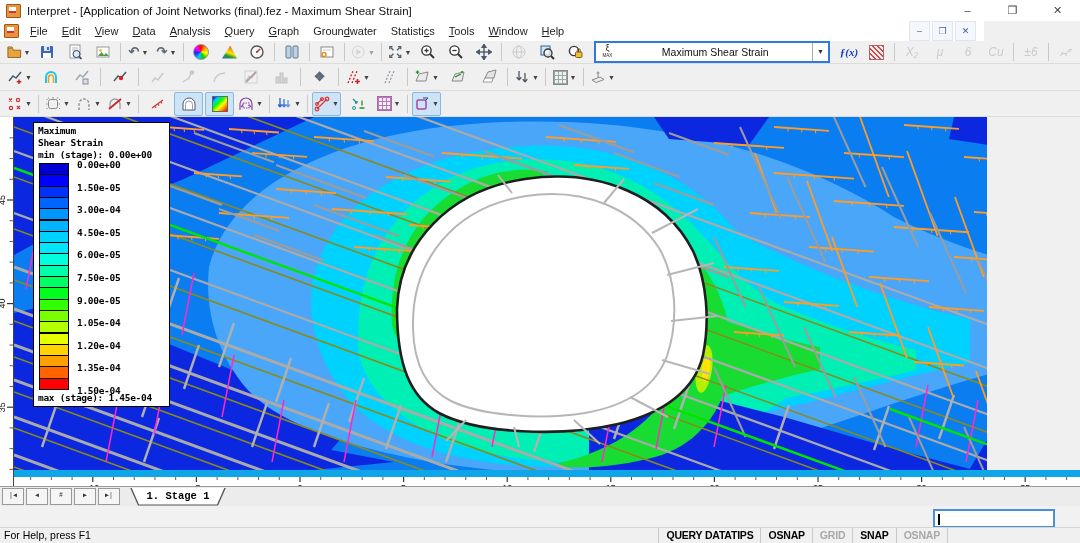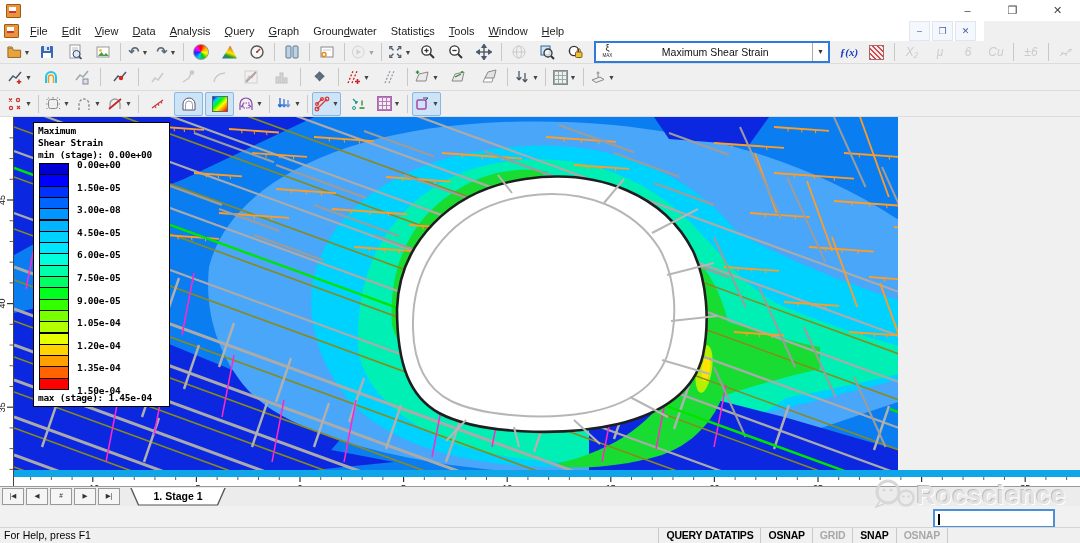--- a/index.html
+++ b/index.html
@@ -53,33 +53,33 @@
     background:linear-gradient(135deg,#00f,#0cf,#0f0,#ff0,#f80,#f00);}
   
   .combo{width:246px;height:18px;border:2px solid #2f7bd9;background:#fff;display:flex;align-items:center;margin:0 5px;}
   .epsic{width:22px;text-align:center;line-height:7px;color:#222;}
   .epsic i{font-style:normal;font-size:9px;display:block;}
   .epsic small{font-size:4.5px;letter-spacing:0;display:block;}
   .cval{flex:1;text-align:center;font-size:10.5px;color:#111;}
   .cdd{width:15px;border-left:1px solid #aaa;text-align:center;font-size:7px;color:#333;line-height:18px;}
   
   .vruler{position:absolute;left:0;top:117px;width:14px;height:369px;background:#fff;border-right:1px solid #444;box-sizing:border-box;}
-  .plot{position:absolute;left:14px;top:117px;width:884px;height:353px;background:#0a7df0;overflow:hidden;}
+  .plot{position:absolute;left:14px;top:117px;width:973px;height:353px;background:#0a7df0;overflow:hidden;}
   .hruler{position:absolute;left:14px;top:470px;width:1066px;height:24px;background:#fff;border-top:7px solid #0ea5e9;box-sizing:border-box;}
   .legend{position:absolute;left:19px;top:5px;width:137px;background:#fff;border:1px solid #000;
     font-family:"DejaVu Sans Mono",monospace;font-size:9.5px;font-weight:bold;letter-spacing:-.3px;
     padding:2px 0 2px 4px;box-sizing:border-box;color:#000;z-index:5;}
   .legend .tl{line-height:12px;}
   .lbands{position:relative;height:246px;margin-top:2px;}
   .lband{position:absolute;left:1px;width:30px;height:13.3px;border:1px solid #000;box-sizing:border-box;}
   .llab{position:absolute;left:39px;transform:translateY(-45%);line-height:10px;}
   .lmax{line-height:12px;margin-top:1px;}
   
   .tabbar{position:absolute;left:0;top:486px;width:1080px;height:20px;background:#ececec;border-top:1px solid #999;
-    display:flex;align-items:center;box-sizing:border-box;}
+    display:flex;align-items:center;box-sizing:border-box;font-family:Liberation Mono, monospace;}
   .navbtn{width:20px;height:15px;border:1px solid #999;background:#f5f5f5;margin-left:2px;text-align:center;
     font-size:6.5px;line-height:14px;color:#333;}
   .tab{position:relative;width:96px;height:18px;margin-left:10px;}
   .tab .bk{position:absolute;inset:0;background:#555;clip-path:polygon(0 0,100% 0,calc(100% - 8px) 100%,8px 100%);}
   .tab .wt{position:absolute;inset:0;background:#fff;clip-path:polygon(1.5px 0,calc(100% - 1.5px) 0,calc(100% - 9px) calc(100% - 1px),9px calc(100% - 1px));}
   .tab .tx{position:absolute;inset:0;text-align:center;font-size:10.5px;font-weight:bold;line-height:17px;color:#000;}
   .gapbar{position:absolute;left:0;top:506px;width:1080px;height:21px;background:#f1f1f1;}
   .cmdinput{position:absolute;left:933px;top:509px;width:118px;height:15px;background:#fff;border:2px solid #4a90d9;}
   .caret{display:inline-block;width:1.5px;height:11px;background:#000;margin:2px 0 0 3px;}
   .statusbar{position:absolute;left:0;top:527px;width:1080px;height:16px;background:#f0f0f0;border-top:1px solid #d5d5d5;
@@ -94,20 +94,21 @@
   .wmtext{font-size:26px;font-weight:bold;color:#e2e2e2;letter-spacing:.5px;
     text-shadow:1px 1px 0 #fff,-1px -1px 0 #bdbdbd;line-height:30px;}
 </style>
 </head>
 <body>
 
 <div id="app">
 
   <div class="titlebar">
     <span class="appicon"></span>
+    <span class="title">Interpret - [Application of Joint Networks (final).fez - Maximum Shear Strain]</span>
     <span class="winbtns" id="winbtns">
         <span class="winbtn">–</span>
         <span class="winbtn">❐</span>
         <span class="winbtn">✕</span>
       </span>
   </div>
 
   <div class="menubar" id="menubar">
       <span class="appicon" style="margin: 0px 4px;"></span>
       <span class="mitem"><u>F</u>ile</span>
@@ -874,21 +875,21 @@
           <div class="lband" style="top: 135.6px; height: 12.3px; background: rgb(50, 255, 0);"></div>
           <div class="lband" style="top: 146.9px; height: 12.3px; background: rgb(120, 255, 0);"></div>
           <div class="lband" style="top: 158.2px; height: 12.3px; background: rgb(180, 255, 0);"></div>
           <div class="lband" style="top: 169.5px; height: 12.3px; background: rgb(230, 255, 0);"></div>
           <div class="lband" style="top: 180.8px; height: 12.3px; background: rgb(255, 210, 0);"></div>
           <div class="lband" style="top: 192.1px; height: 12.3px; background: rgb(255, 160, 0);"></div>
           <div class="lband" style="top: 203.4px; height: 12.3px; background: rgb(255, 100, 0);"></div>
           <div class="lband" style="top: 214.7px; height: 12.3px; background: rgb(255, 0, 0);"></div>
           <div class="llab" style="top: 1px;">0.00e+00</div>
           <div class="llab" style="top: 23.6px;">1.50e-05</div>
-          <div class="llab" style="top: 46.2px;">3.00e-08</div>
+          <div class="llab" style="top: 46.2px;">3.00e-04</div>
           <div class="llab" style="top: 68.8px;">4.50e-05</div>
           <div class="llab" style="top: 91.4px;">6.00e-05</div>
           <div class="llab" style="top: 114px;">7.50e-05</div>
           <div class="llab" style="top: 136.6px;">9.00e-05</div>
           <div class="llab" style="top: 159.2px;">1.05e-04</div>
           <div class="llab" style="top: 181.8px;">1.20e-04</div>
           <div class="llab" style="top: 204.4px;">1.35e-04</div>
           <div class="llab" style="top: 227px;">1.50e-04</div>
         </div>
       <div class="lmax">max (stage): 1.45e-04</div>
@@ -967,32 +968,20 @@
       <span class="navbtn">▶|</span>
       <span class="tab">
         <span class="bk"></span>
         <span class="wt"></span>
         <span class="tx">1. Stage 1</span>
       </span>
     </div>
 
   <div class="gapbar"></div>
 
-  <div class="watermark">
-    <svg width="46" height="34">
-      <circle cx="18" cy="14" r="11" fill="none" stroke="#d6d6d6" stroke-width="3"></circle>
-      <circle cx="14" cy="12" r="1.6" fill="#d6d6d6"></circle>
-      <circle cx="21" cy="12" r="1.6" fill="#d6d6d6"></circle>
-      <path d="M10 23 l-4 6 8-3" fill="#f1f1f1" stroke="#d6d6d6" stroke-width="1.5"></path>
-      <circle cx="36" cy="20" r="7.5" fill="none" stroke="#d6d6d6" stroke-width="2.5"></circle>
-      <circle cx="33.5" cy="18.5" r="1.2" fill="#d6d6d6"></circle>
-      <circle cx="38.5" cy="18.5" r="1.2" fill="#d6d6d6"></circle>
-    </svg>
-    <span class="wmtext">Rocscience</span>
-  </div>
 
   <div class="cmdinput"><span class="caret"></span></div>
 
   <div class="statusbar">
     <span class="shelp">For Help, press F1</span>
     <span class="stoggles" id="stoggles">
         <span class="titem">QUERY DATATIPS</span>
         <span class="titem">OSNAP</span>
         <span class="titem off">GRID</span>
         <span class="titem">SNAP</span>

